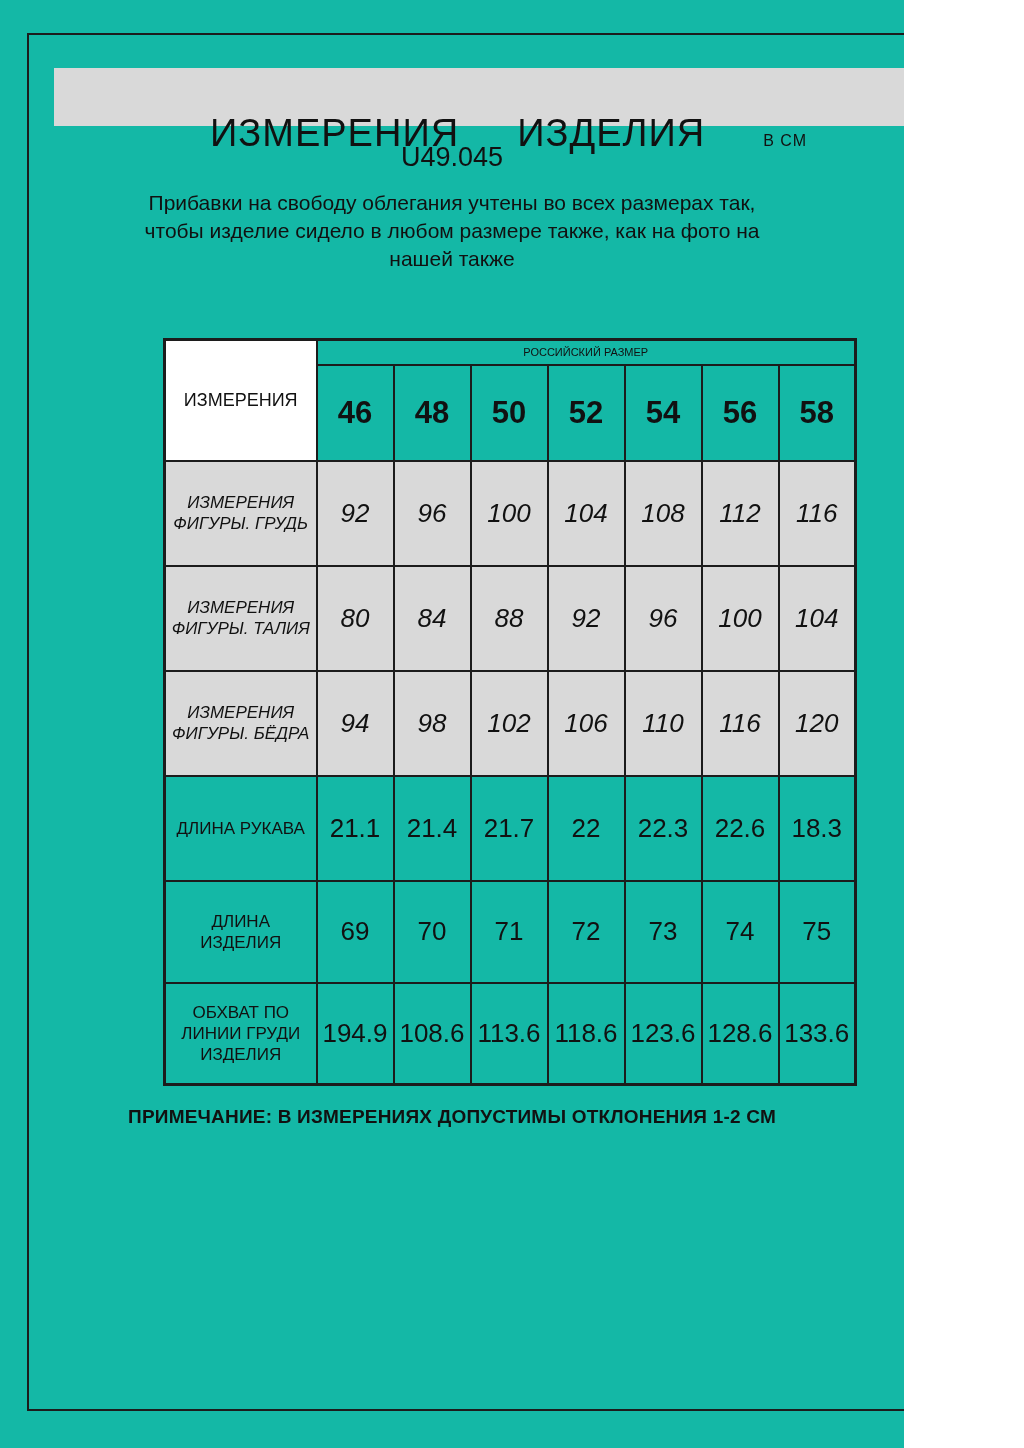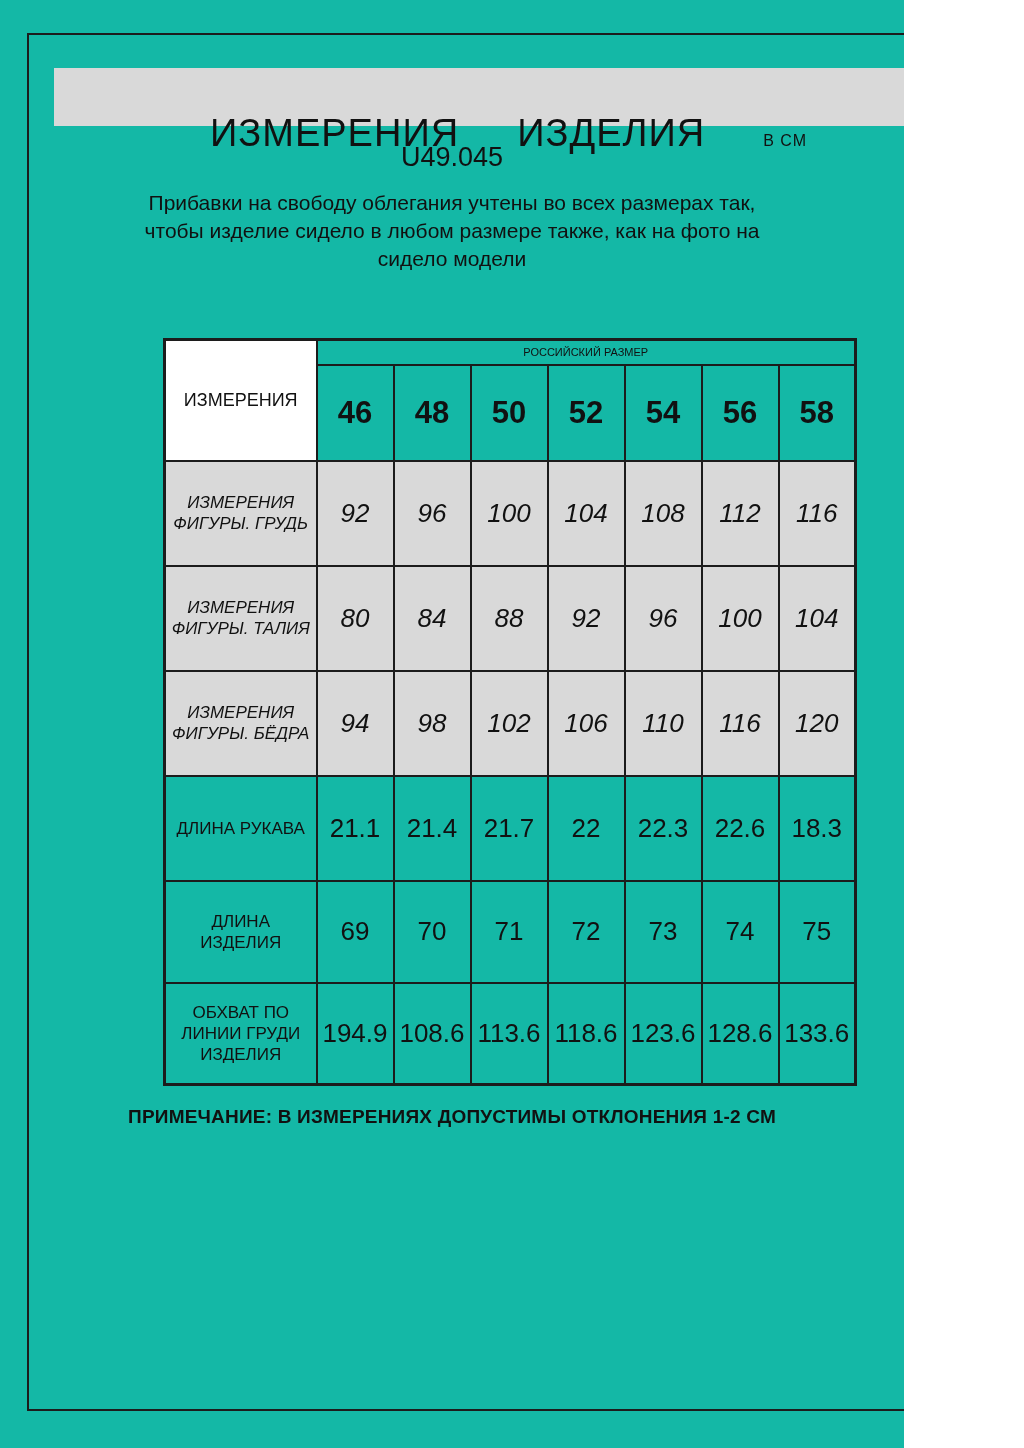--- a/index.html
+++ b/index.html
@@ -70,21 +70,21 @@
       <span class="t2">ИЗДЕЛИЯ</span>
       <span class="t3">В СМ</span>
     </div>
   </div>
 
   <div class="article">U49.045</div>
 
   <div class="desc">
     <div>Прибавки на свободу облегания учтены во всех размерах так,</div>
     <div>чтобы изделие сидело в любом размере также, как на фото на</div>
-    <div>сидело модели</div>
+    <div>нашей также</div>
   </div>
 
   <table class="size-table">
     <colgroup>
       <col class="c-label">
       <col class="c-size">
         <col class="c-size">
         <col class="c-size">
         <col class="c-size">
       <col class="c-size">

